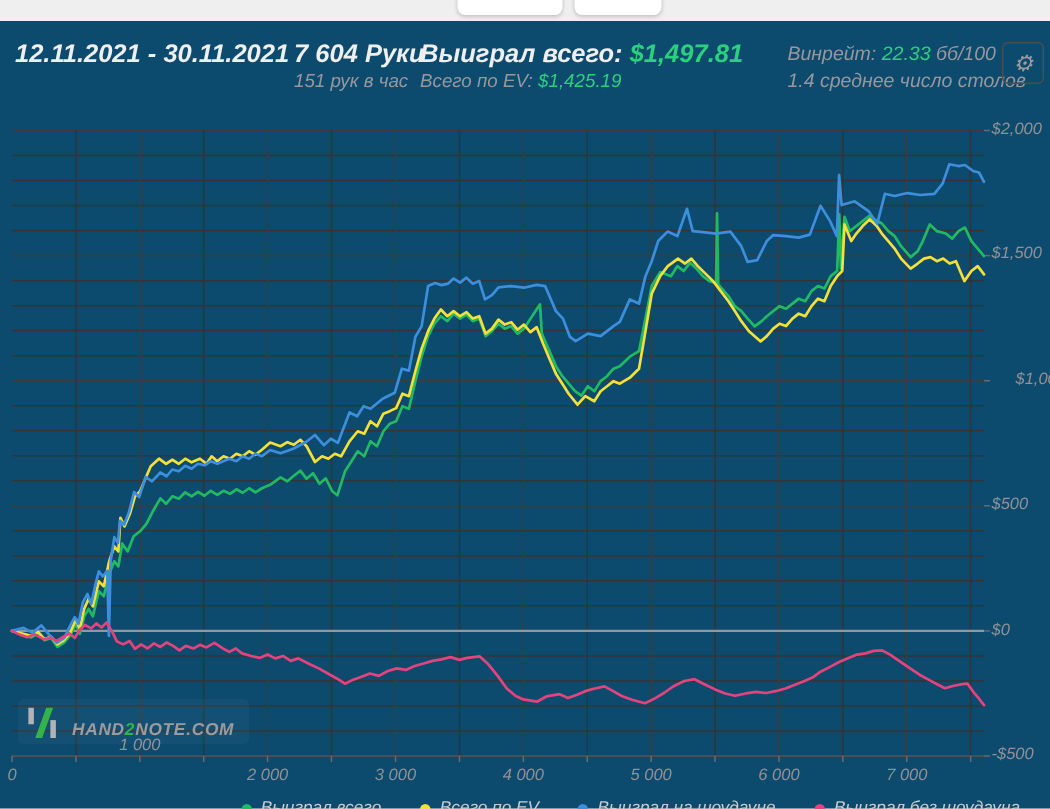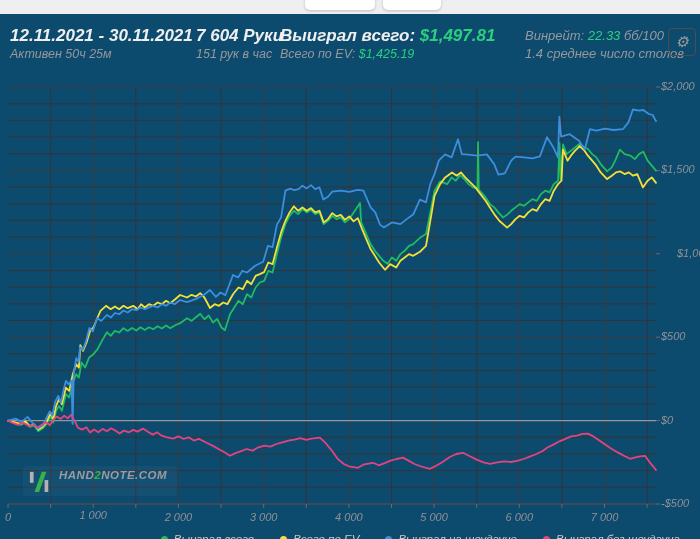--- a/index.html
+++ b/index.html
@@ -40,40 +40,39 @@
 
   
   .legend { position:absolute; left:0; top:515px; width:700px; height:20px;
     display:flex; justify-content:flex-end; align-items:center; gap:26px;
     padding-right:20px; }
   .leg-item { display:flex; align-items:center; gap:6px; cursor:pointer; }
   .leg-dot { width:7px; height:7px; border-radius:50%; }
   .leg-txt { font-size:11.5px; color:#cbcbce; white-space:nowrap; }
 
   
-  .watermark { position:absolute; left:23px; top:452px; height:30px;
-    display:flex; align-items:flex-start; gap:8px; padding:3px 10px 3px 6px;
+  .watermark { position:absolute; left:12px; top:452px; height:30px;
+    display:flex; align-items:flex-end; gap:8px; padding:3px 10px 3px 6px;
     background:rgba(255,255,255,0.035); border-radius:4px; }
   .wm-text { font-size:11.5px; font-weight:bold; color:#9c9c9f; letter-spacing:0.5px; }
   .wm-accent { color:#35b24a; }
 </style>
 </head>
 <body>
 
 <div class="top-strip">
   <div class="strip-btn b1"></div>
   <div class="strip-btn b2"></div>
 </div>
 
 <div class="panel">
 
   <div class="hdr">
     <div class="col col-dates">
       <div class="l1">12.11.2021 - 30.11.2021</div>
-      <div class="l2">Активен 50ч 25м</div>
     </div>
     <div class="col col-hands">
       <div class="l1">7 604 Руки</div>
       <div class="l2">151 рук в час</div>
     </div>
     <div class="col col-won">
       <div class="l1">
         <span>Выиграл всего:</span>
         <span class="green-val">$1,497.81</span>
       </div>
@@ -169,21 +168,21 @@
     <div id="ylabels">
         <div class="ylab" style="top: 4px;">$2,000</div>
         <div class="ylab" style="top: 87.4px;">$1,500</div>
         <div class="ylab" style="top: 170.8px; margin-left: 16px;">$1,000</div>
         <div class="ylab" style="top: 254.2px;">$500</div>
         <div class="ylab" style="top: 337.6px;">$0</div>
         <div class="ylab" style="top: 421px;">-$500</div>
       </div>
     <div id="xlabels">
         <div class="xlab" style="left: -17px; top: 435px;">0</div>
-        <div class="xlab" style="left: 68.2183px; top: 433px;">1 000</div>
+        <div class="xlab" style="left: 68.2183px; top: 415px;">1 000</div>
         <div class="xlab" style="left: 153.437px; top: 435px;">2 000</div>
         <div class="xlab" style="left: 238.655px; top: 435px;">3 000</div>
         <div class="xlab" style="left: 323.873px; top: 435px;">4 000</div>
         <div class="xlab" style="left: 409.092px; top: 435px;">5 000</div>
         <div class="xlab" style="left: 494.31px; top: 435px;">6 000</div>
         <div class="xlab" style="left: 579.528px; top: 435px;">7 000</div>
       </div>
   </div>
 
   <div class="watermark">

